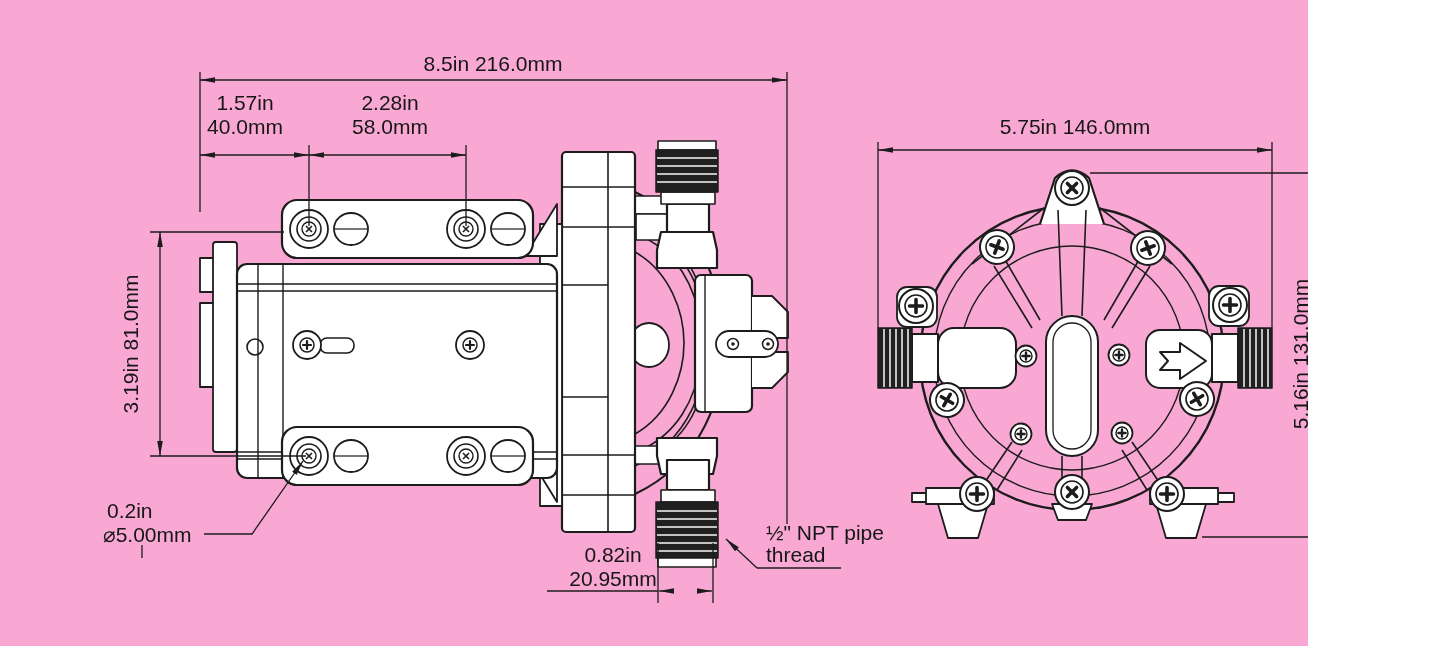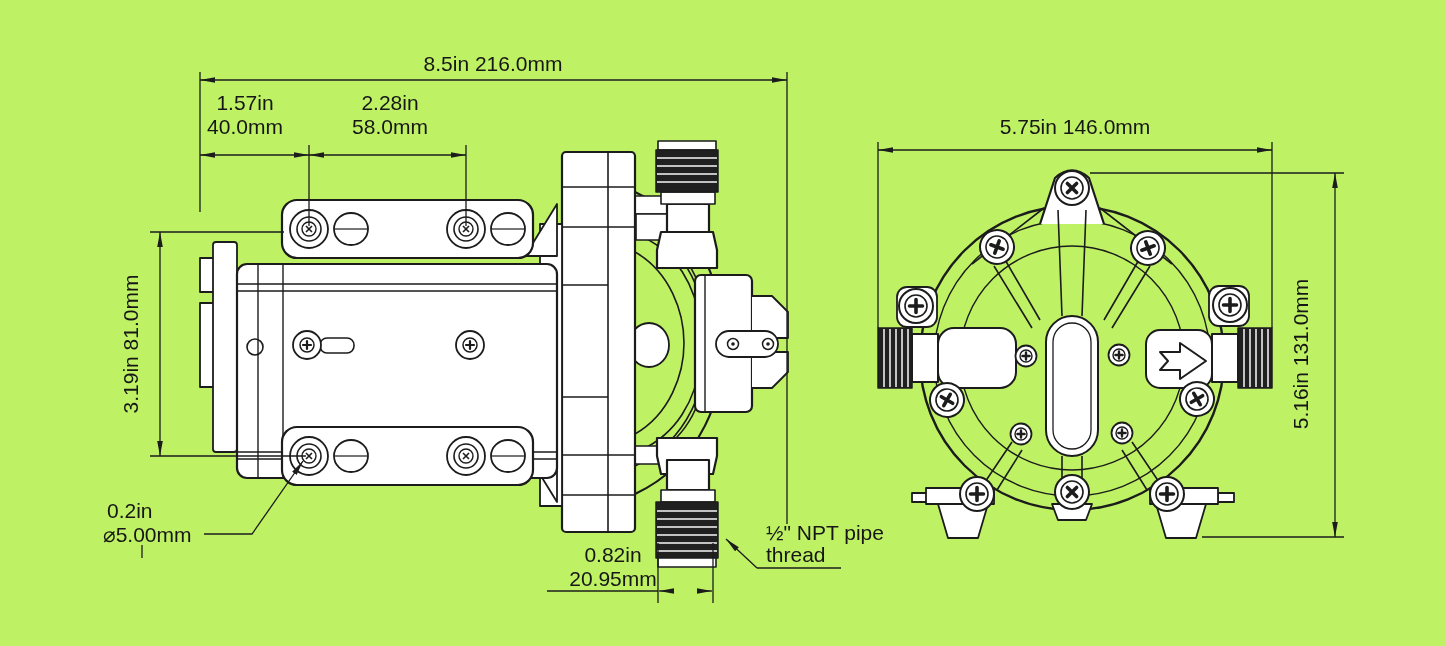--- a/index.html
+++ b/index.html
@@ -1,16 +1,16 @@
 <!DOCTYPE html>
 <html><head>
 <meta charset="utf-8">
 <style>
   html,body{margin:0;padding:0;background:#ffffff;}
-  .canvas{position:relative;width:1445px;height:646px;background:#bef264;overflow:hidden;}
+  .canvas{position:relative;width:1308px;height:646px;background:#f9a8d4;overflow:hidden;}
   svg{display:block;}
   text{font-family:"Liberation Sans","DejaVu Sans",sans-serif;fill:#161616;}
   .dimtxt{font-size:21px;}
 </style>
 </head>
 <body>
 
 <div class="canvas">
 <svg width="1445" height="646" viewBox="0 0 1445 646" xmlns="http://www.w3.org/2000/svg">
   <defs>

